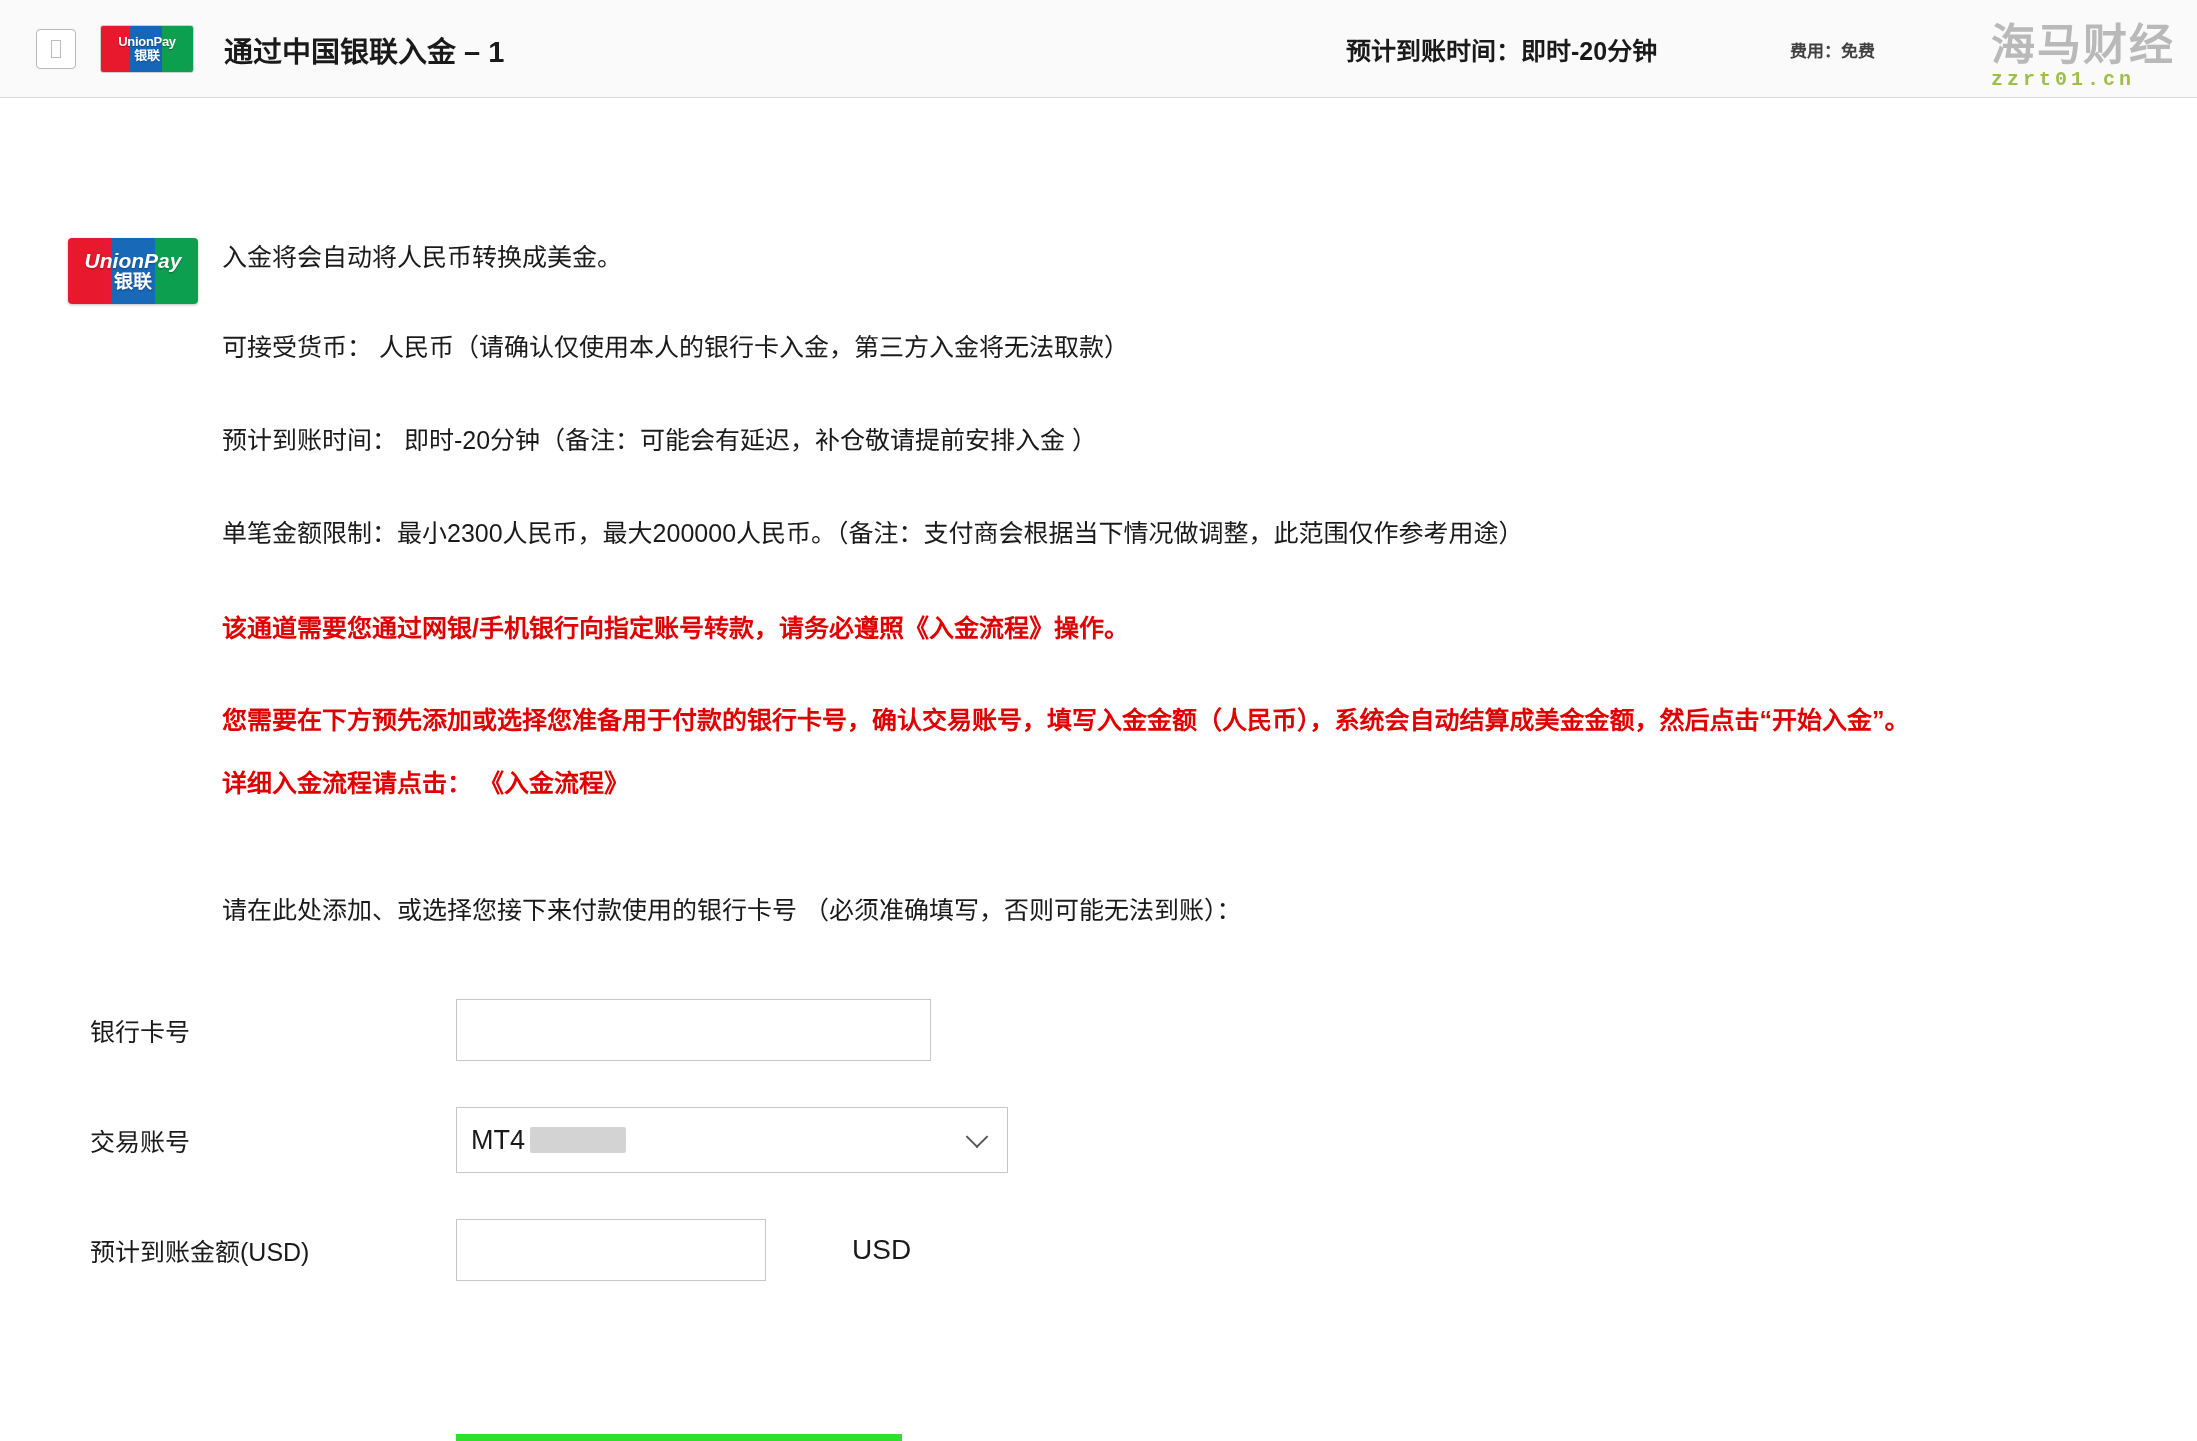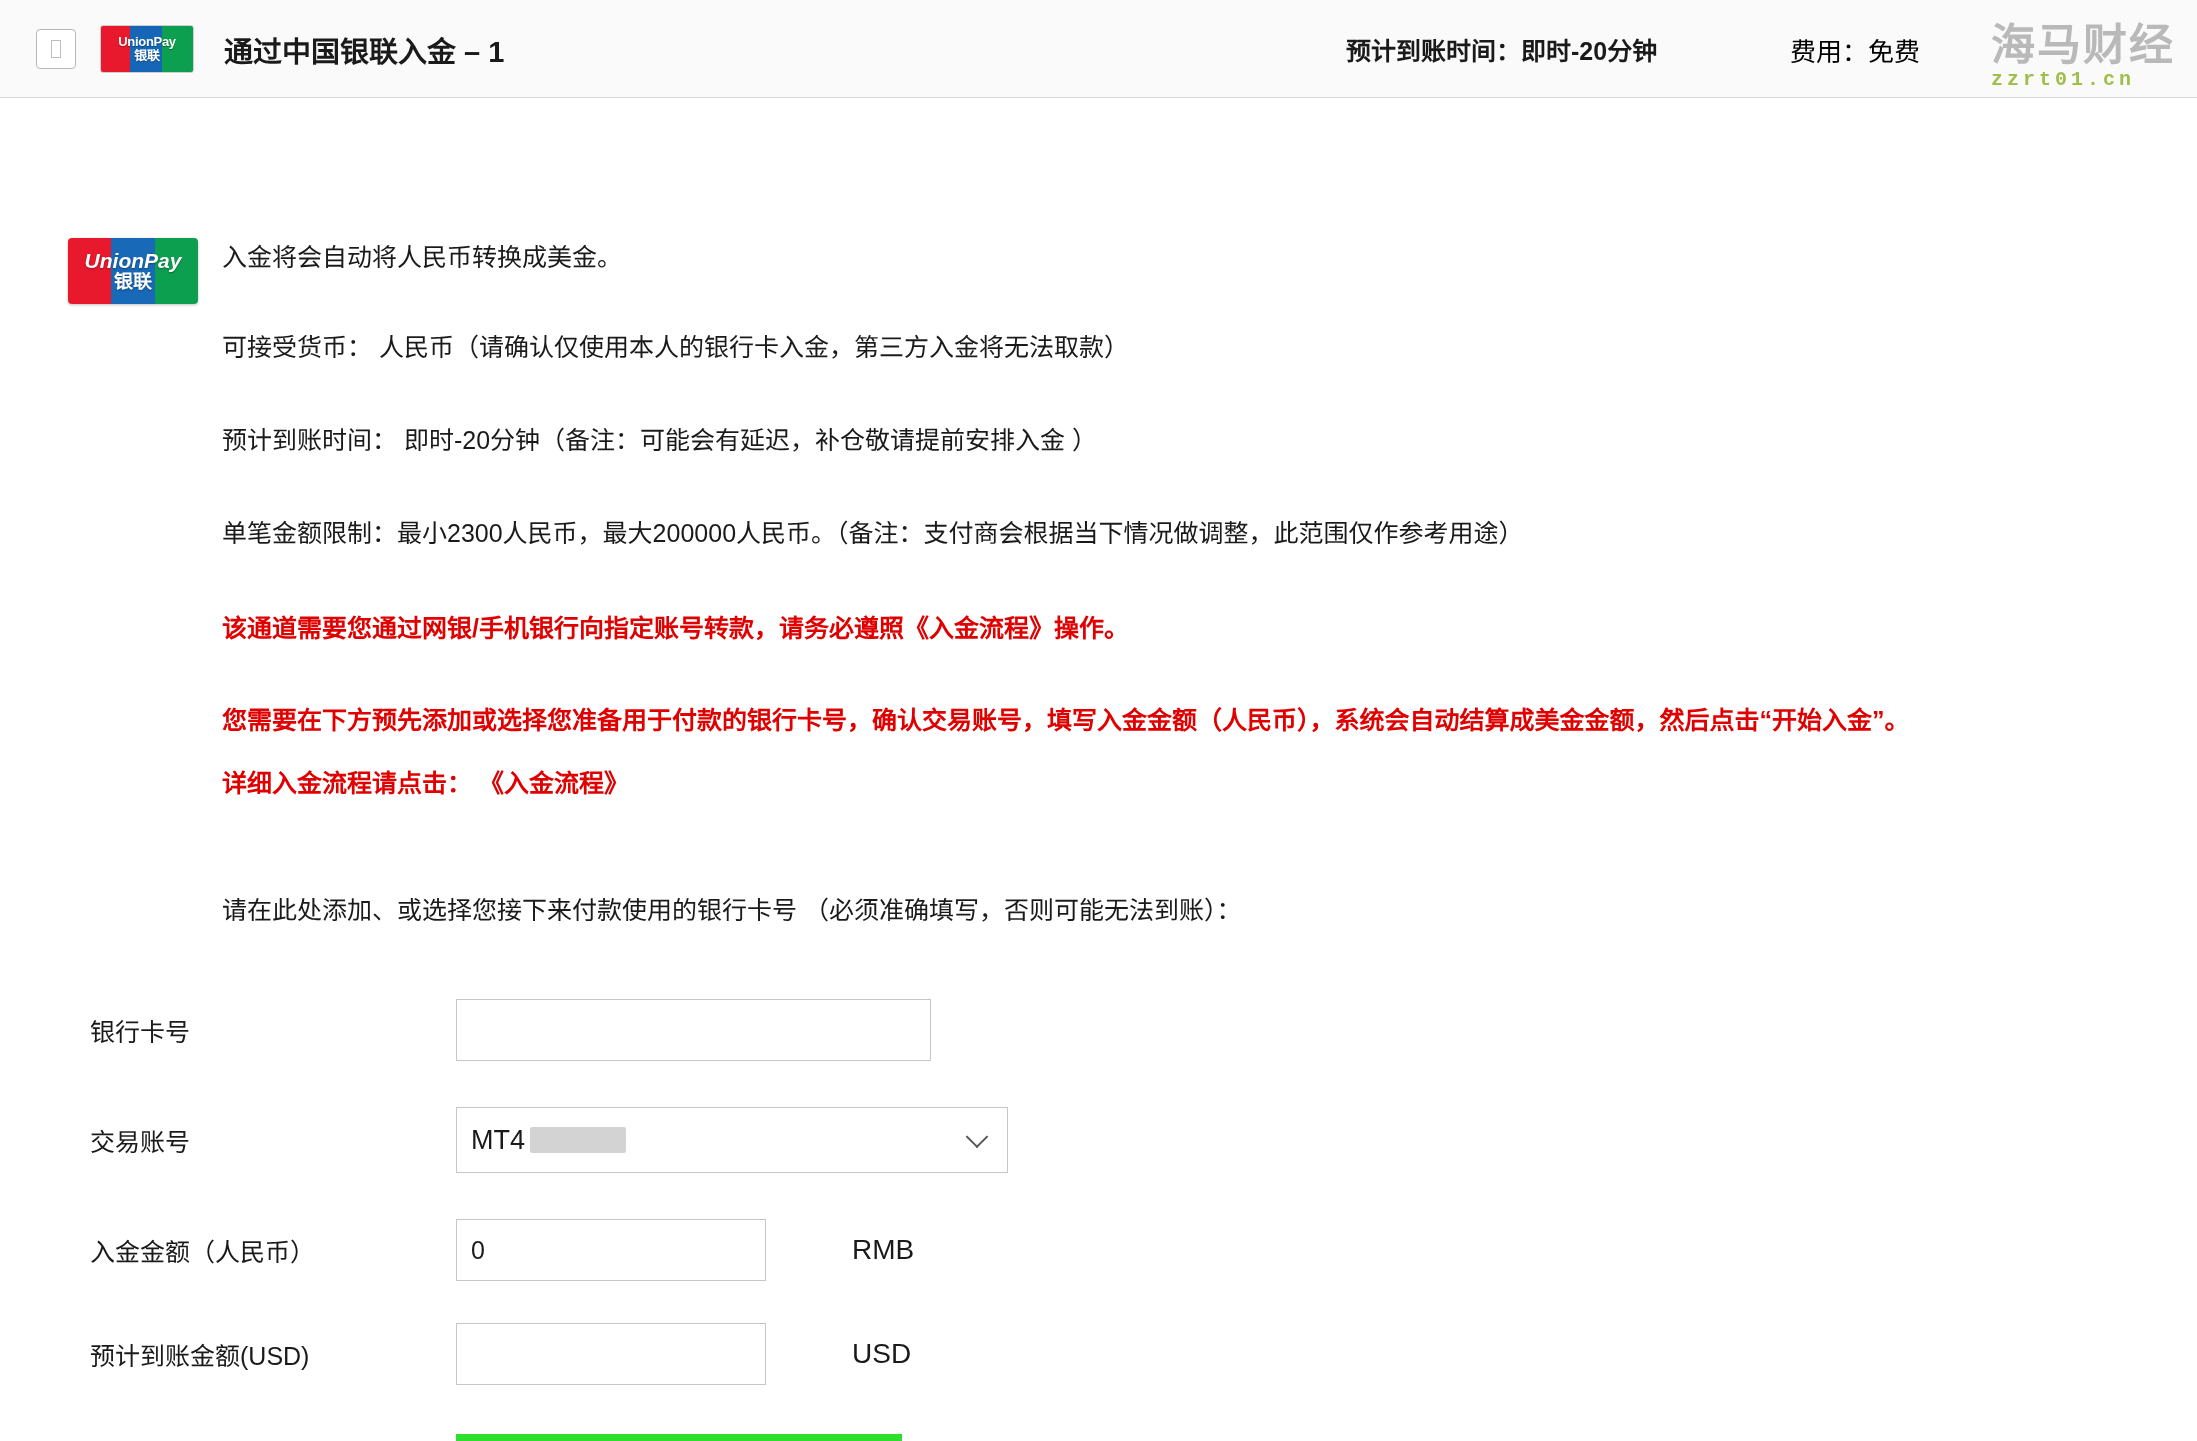--- a/index.html
+++ b/index.html
@@ -82,23 +82,23 @@
     font-size: 25px;
     font-weight: bold;
     color: #1a1a1a;
     white-space: nowrap;
   }
   .hdr-fee {
     position: absolute;
     left: 1790px;
     top: 50%;
     transform: translateY(-50%);
-    font-size: 26px;
-    font-weight: normal;
-    color: #000000;
+    font-size: 17px;
+    font-weight: bold;
+    color: #404040;
     white-space: nowrap;
   }
 
   
   .content {
     position: relative;
     padding: 0;
   }
   .big-logo {
     position: absolute;
@@ -310,25 +310,20 @@
       <div class="form-label">交易账号</div>
       <div class="select-wrap">
         <span class="select-value">
           <span>MT4</span>
           <span class="redact"></span>
         </span>
         <span class="chev"></span>
       </div>
     </div>
 
-    <div class="form-row">
-      <div class="form-label">入金金额（人民币）</div>
-      <input class="text-input short" type="text" value="0" style="">
-      <div class="unit">RMB</div>
-    </div>
 
     <div class="form-row">
       <div class="form-label">预计到账金额(USD)</div>
       <input class="text-input short" type="text" value="" style="">
       <div class="unit">USD</div>
     </div>
 
   </div>
 
   <button class="submit-btn">开始入金</button>

